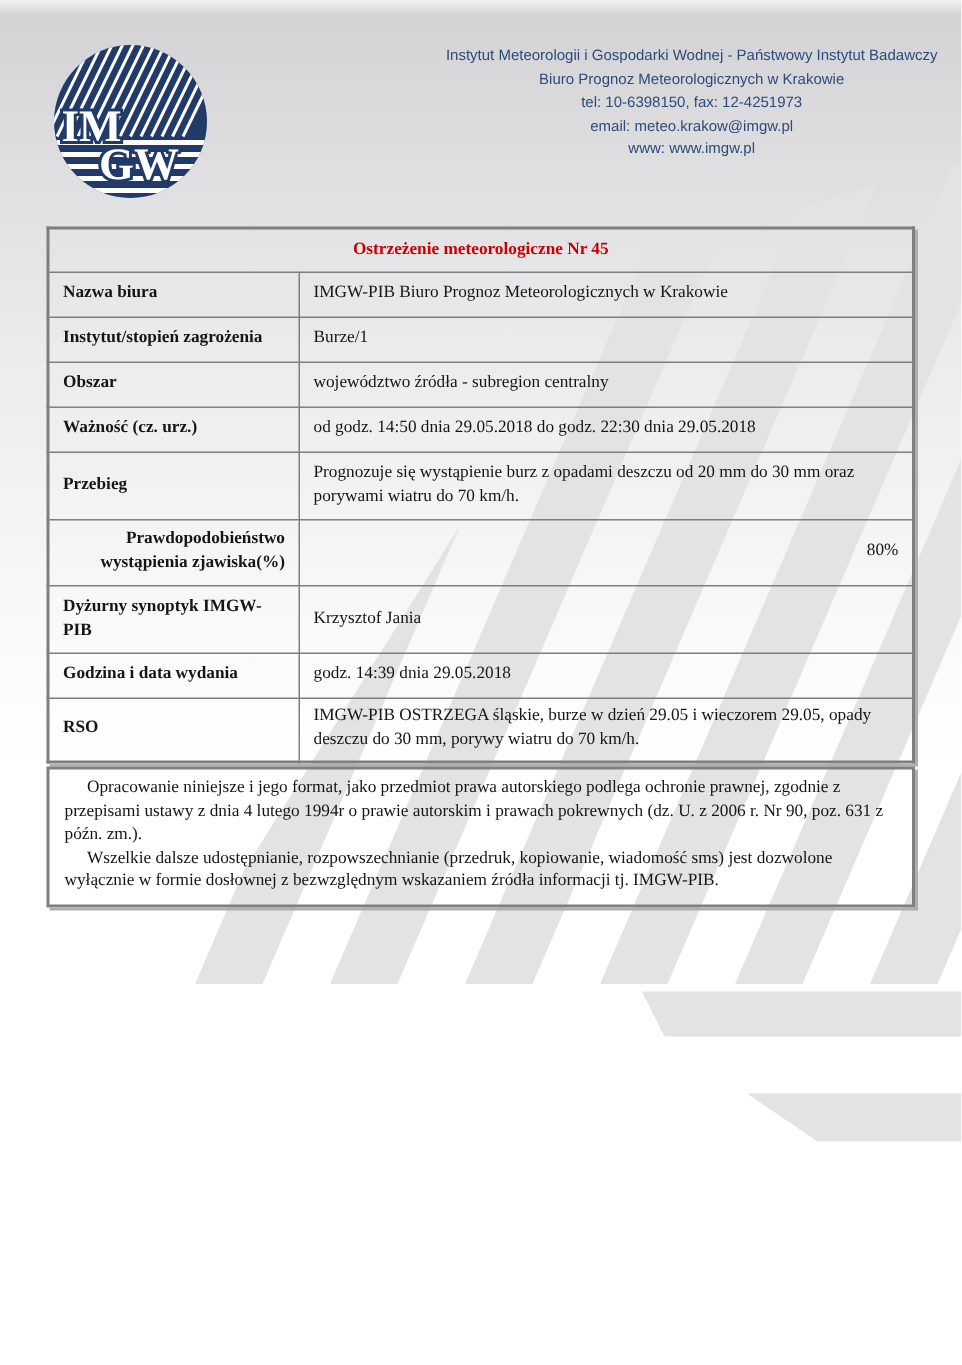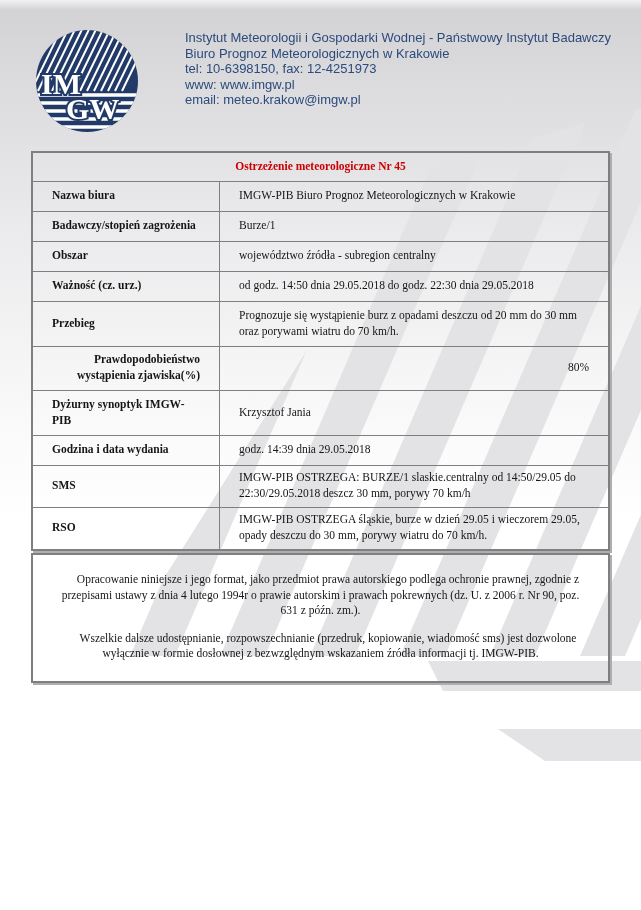--- a/index.html
+++ b/index.html
@@ -8,42 +8,42 @@
     width:641px;height:910px;
     overflow:hidden;
     background:linear-gradient(180deg,#f2f2f3 0px,#d3d3d6 10px,#dadadc 70px,#ebebed 230px,#fafafa 430px,#ffffff 520px,#ffffff 100%);
     font-family:"Liberation Serif", serif;
     color:#151515;
   }
   
   .watermark{position:absolute;left:0;top:0;width:641px;height:910px;z-index:0;}
   
   .hdr-text{
-    position:absolute;top:30px;right:30px;z-index:2;
-    text-align:left;
+    position:absolute;top:30px;right:16px;z-index:2;
+    text-align:center;
     font-family:"Liberation Sans", sans-serif;
-    font-size:13px;line-height:15.5px;
+    font-size:10px;line-height:15.5px;
     color:#2c4a7c;
   }
   .hdr-text .bold{font-weight:normal;}
   .logo{position:absolute;left:33px;top:27px;width:108px;height:108px;z-index:2;}
   
   .doc{position:absolute;left:31px;top:151px;width:579px;z-index:1;}
   table.warn{
     width:100%;
     border-collapse:collapse;
     background:transparent;
     box-shadow:2px 2px 0 #aeaeb1;
   }
   table.warn td{
     border:1px solid #7f7f7f;
     font-size:11.5px;
     line-height:1.38;
     vertical-align:middle;
-    padding:3px 19px;
+    padding:3px 9px;
   }
   table.warn{border:2px solid #7f7f7f;}
   td.lbl{width:148px;font-weight:bold;padding-left:8px;}
   td.title-cell{
     text-align:center;
     font-weight:bold;
     font-size:13.5px;
     color:#cc0000;
     padding:6px 4px;
   }
@@ -51,21 +51,21 @@
   tr.h43{height:43px;} tr.h44{height:44px;text-align:right;} tr.h45{height:45px;}
   .footnote{
     margin-top:2px;
     border:2px solid #7f7f7f;
     box-shadow:2px 2px 0 #aeaeb1;
     background:transparent;
     padding:5px 10px 7px 10px;
     font-size:11.5px;
     line-height:15.5px;
   }
-  .footnote p{margin:12px;text-indent:15px;text-align:center;}
+  .footnote p{margin:0;text-indent:15px;}
 </style>
 </head>
 <body>
 
 <div class="page">
 
   <svg class="watermark" width="641" height="910" viewBox="0 0 641 910" aria-hidden="true">
     <defs>
       <clipPath id="diagClip">
         <polygon points="420,170 641,108 641,656 115,656"></polygon>
@@ -124,36 +124,36 @@
         <text x="8" y="67">IM</text>
         <text x="33" y="92">GW</text>
       </g>
     </g>
   </svg>
 
   <div class="hdr-text">
     <div>Instytut Meteorologii i Gospodarki Wodnej - Państwowy Instytut Badawczy</div>
     <div class="bold">Biuro Prognoz Meteorologicznych w Krakowie</div>
     <div>tel: 10-6398150, fax: 12-4251973</div>
+    <div>email: meteo.krakow@imgw.pl</div>
     <div>www: www.imgw.pl</div>
-    <div>email: meteo.krakow@imgw.pl</div>
   </div>
 
   <div class="doc">
     <table class="warn">
       <tbody>
           <tr class="h29">
         <td class="title-cell" colspan="2">Ostrzeżenie meteorologiczne Nr 45</td>
       </tr>
       <tr class="h30">
         <td class="lbl">Nazwa biura</td>
         <td>IMGW-PIB Biuro Prognoz Meteorologicznych w Krakowie</td>
       </tr>
       <tr class="h30">
-        <td class="lbl">Badawczy/stopień zagrożenia</td>
+        <td class="lbl">Instytut/stopień zagrożenia</td>
         <td>Burze/1</td>
       </tr>
       <tr class="h30">
         <td class="lbl">Obszar</td>
         <td>województwo źródła - subregion centralny</td>
       </tr>
       <tr class="h30">
         <td class="lbl">Ważność (cz. urz.)</td>
         <td>od godz. 14:50 dnia 29.05.2018 do godz. 22:30 dnia 29.05.2018</td>
       </tr>
@@ -166,24 +166,20 @@
         <td>80%</td>
       </tr>
       <tr class="h45">
         <td class="lbl">Dyżurny synoptyk IMGW-PIB</td>
         <td>Krzysztof Jania</td>
       </tr>
       <tr class="h30">
         <td class="lbl">Godzina i data wydania</td>
         <td>godz. 14:39 dnia 29.05.2018</td>
       </tr>
-      <tr class="h42">
-        <td class="lbl">SMS</td>
-        <td>IMGW-PIB OSTRZEGA: BURZE/1 slaskie.centralny od 14:50/29.05 do 22:30/29.05.2018 deszcz 30 mm, porywy 70 km/h</td>
-      </tr>
       <tr class="h43">
         <td class="lbl">RSO</td>
         <td>IMGW-PIB OSTRZEGA śląskie, burze w dzień 29.05 i wieczorem 29.05, opady deszczu do 30 mm, porywy wiatru do 70 km/h.</td>
       </tr>
     </tbody>
       </table>
 
     <div class="footnote">
       <p>Opracowanie niniejsze i jego format, jako przedmiot prawa autorskiego podlega ochronie prawnej, zgodnie z przepisami ustawy z dnia 4 lutego 1994r o prawie autorskim i prawach pokrewnych (dz. U. z 2006 r. Nr 90, poz. 631 z późn. zm.).</p>
       <p>Wszelkie dalsze udostępnianie, rozpowszechnianie (przedruk, kopiowanie, wiadomość sms) jest dozwolone wyłącznie w formie dosłownej z bezwzględnym wskazaniem źródła informacji tj. IMGW-PIB.</p>

